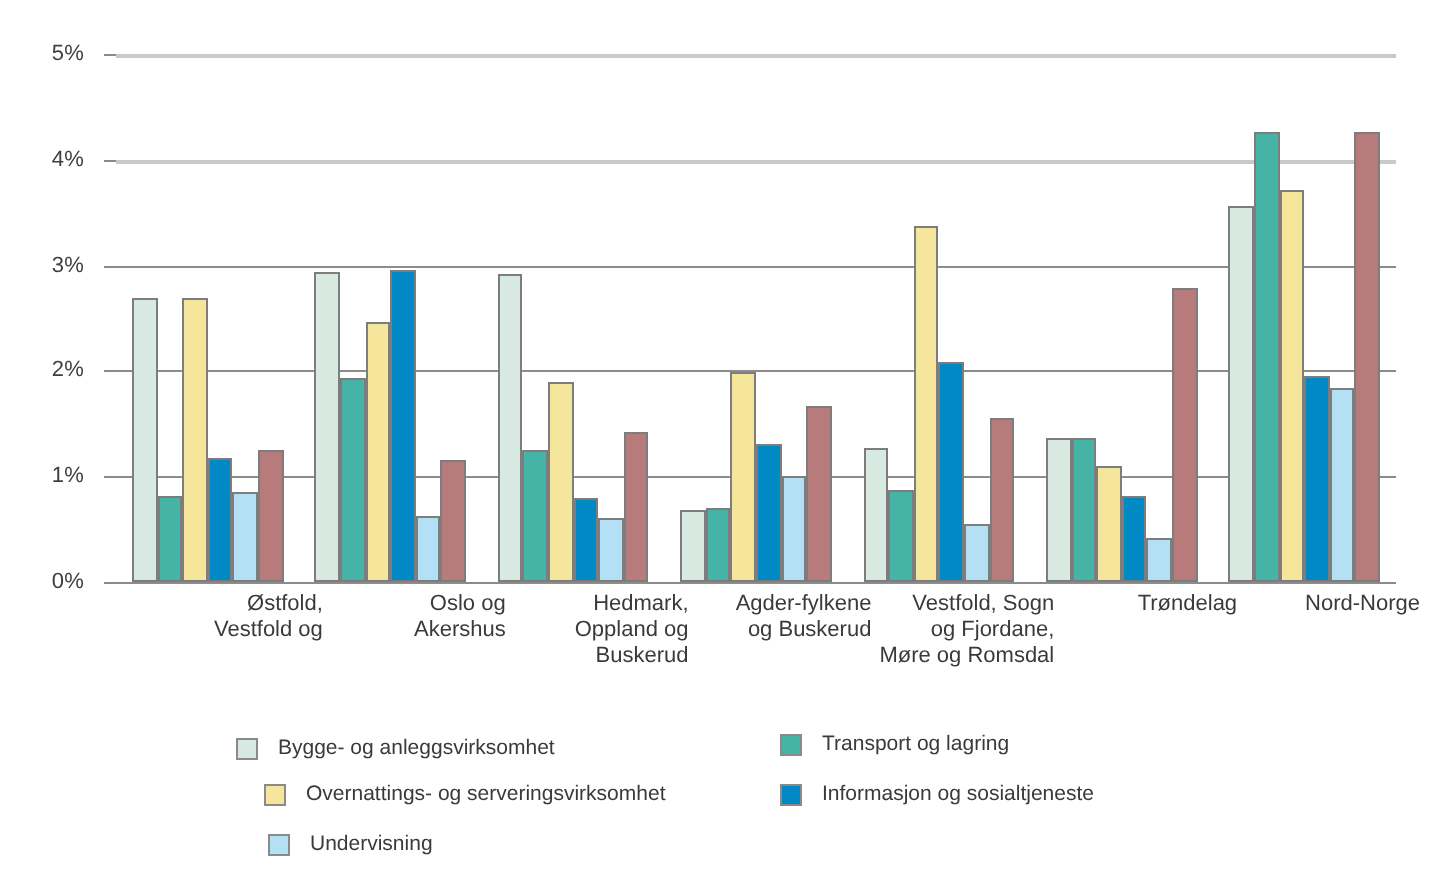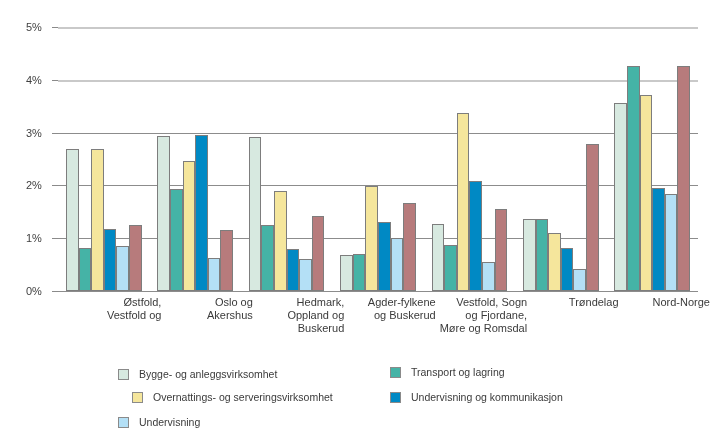--- a/index.html
+++ b/index.html
@@ -241,27 +241,27 @@
 
   <div class="legend" id="legend">
       <div class="legend-item" style="left: 0px; top: 0px; align-items: flex-end;">
         <span class="legend-swatch" style="background: rgb(215, 233, 224);"></span>
         <span class="legend-text">Bygge- og anleggsvirksomhet</span>
       </div>
       <div class="legend-item" style="left: 14px; top: 25px;">
         <span class="legend-swatch" style="background: rgb(245, 230, 156);"></span>
         <span class="legend-text">Overnattings- og serveringsvirksomhet</span>
       </div>
-      <div class="legend-item" style="left: 0px; top: 50px;">
+      <div class="legend-item" style="left: 16px; top: 50px;">
         <span class="legend-swatch" style="background: rgb(180, 224, 246);"></span>
         <span class="legend-text">Undervisning</span>
       </div>
       <div class="legend-item" style="left: 272px; top: 0px;">
         <span class="legend-swatch" style="background: rgb(69, 179, 166);"></span>
         <span class="legend-text">Transport og lagring</span>
       </div>
       <div class="legend-item" style="left: 272px; top: 25px;">
         <span class="legend-swatch" style="background: rgb(0, 137, 196);"></span>
-        <span class="legend-text">Undervisning og kommunikasjon</span>
+        <span class="legend-text">Informasjon og sosialtjeneste</span>
       </div>
     </div>
 
 </div>
 
 </body></html>

